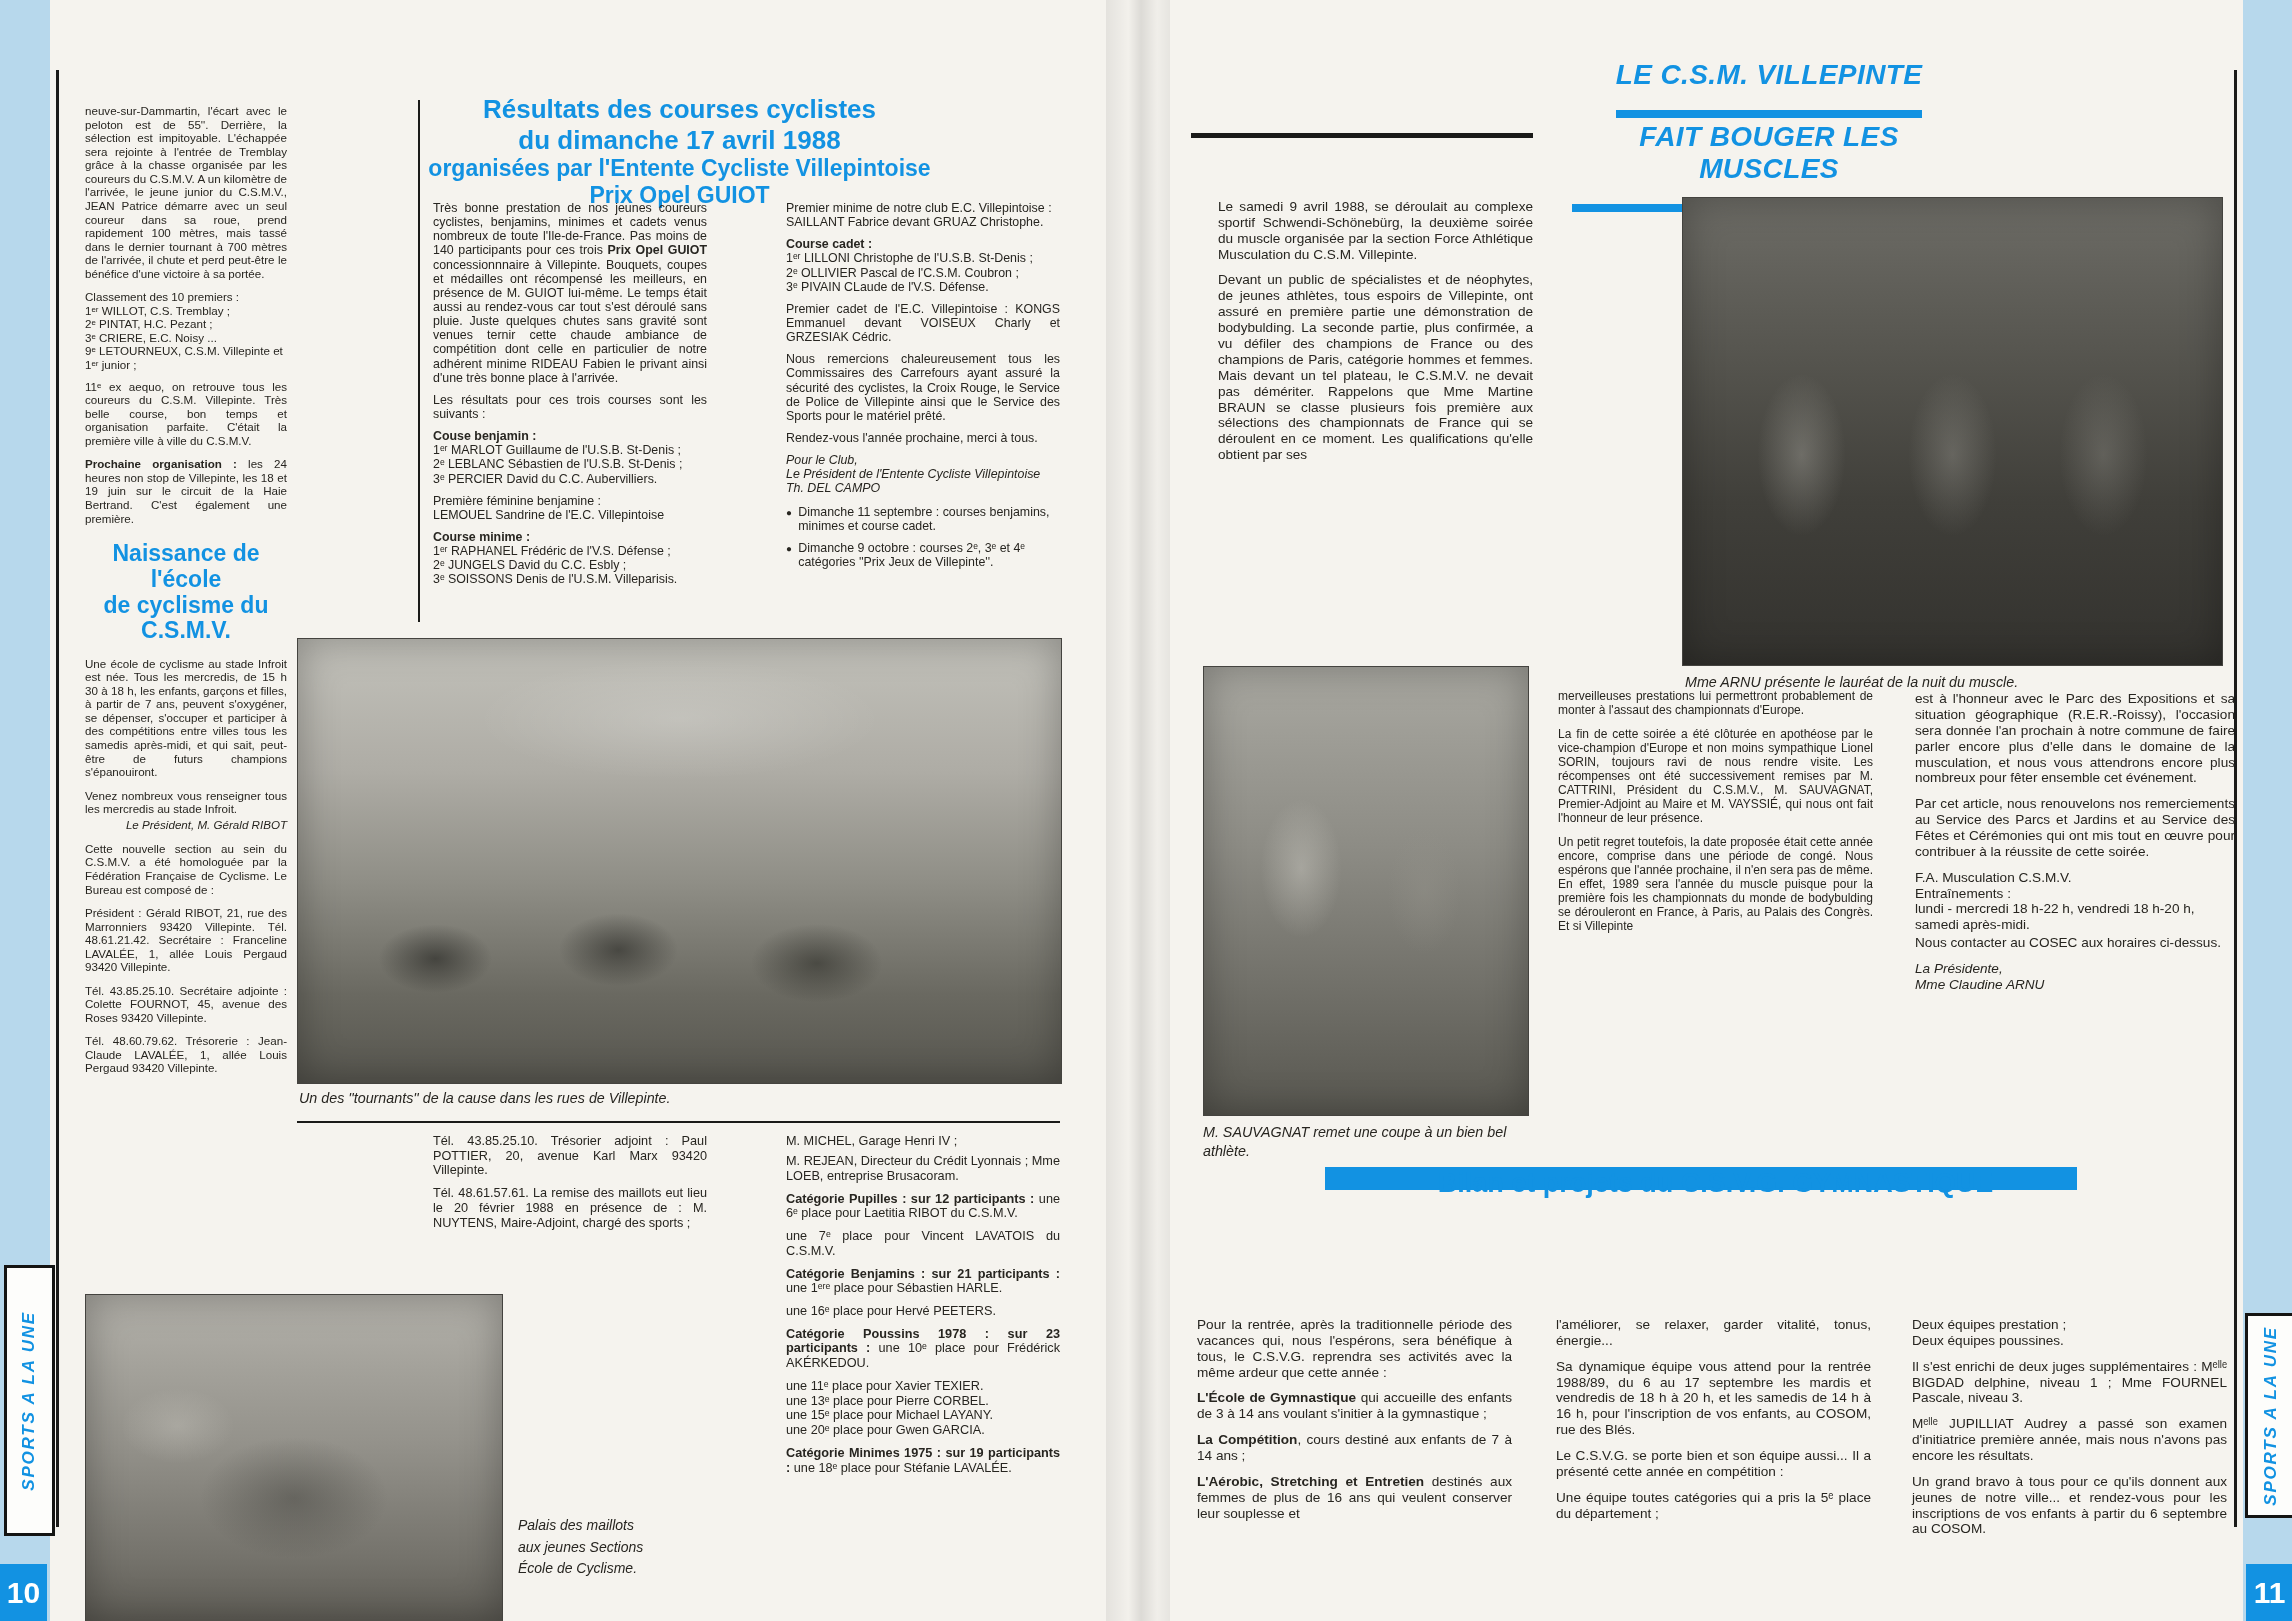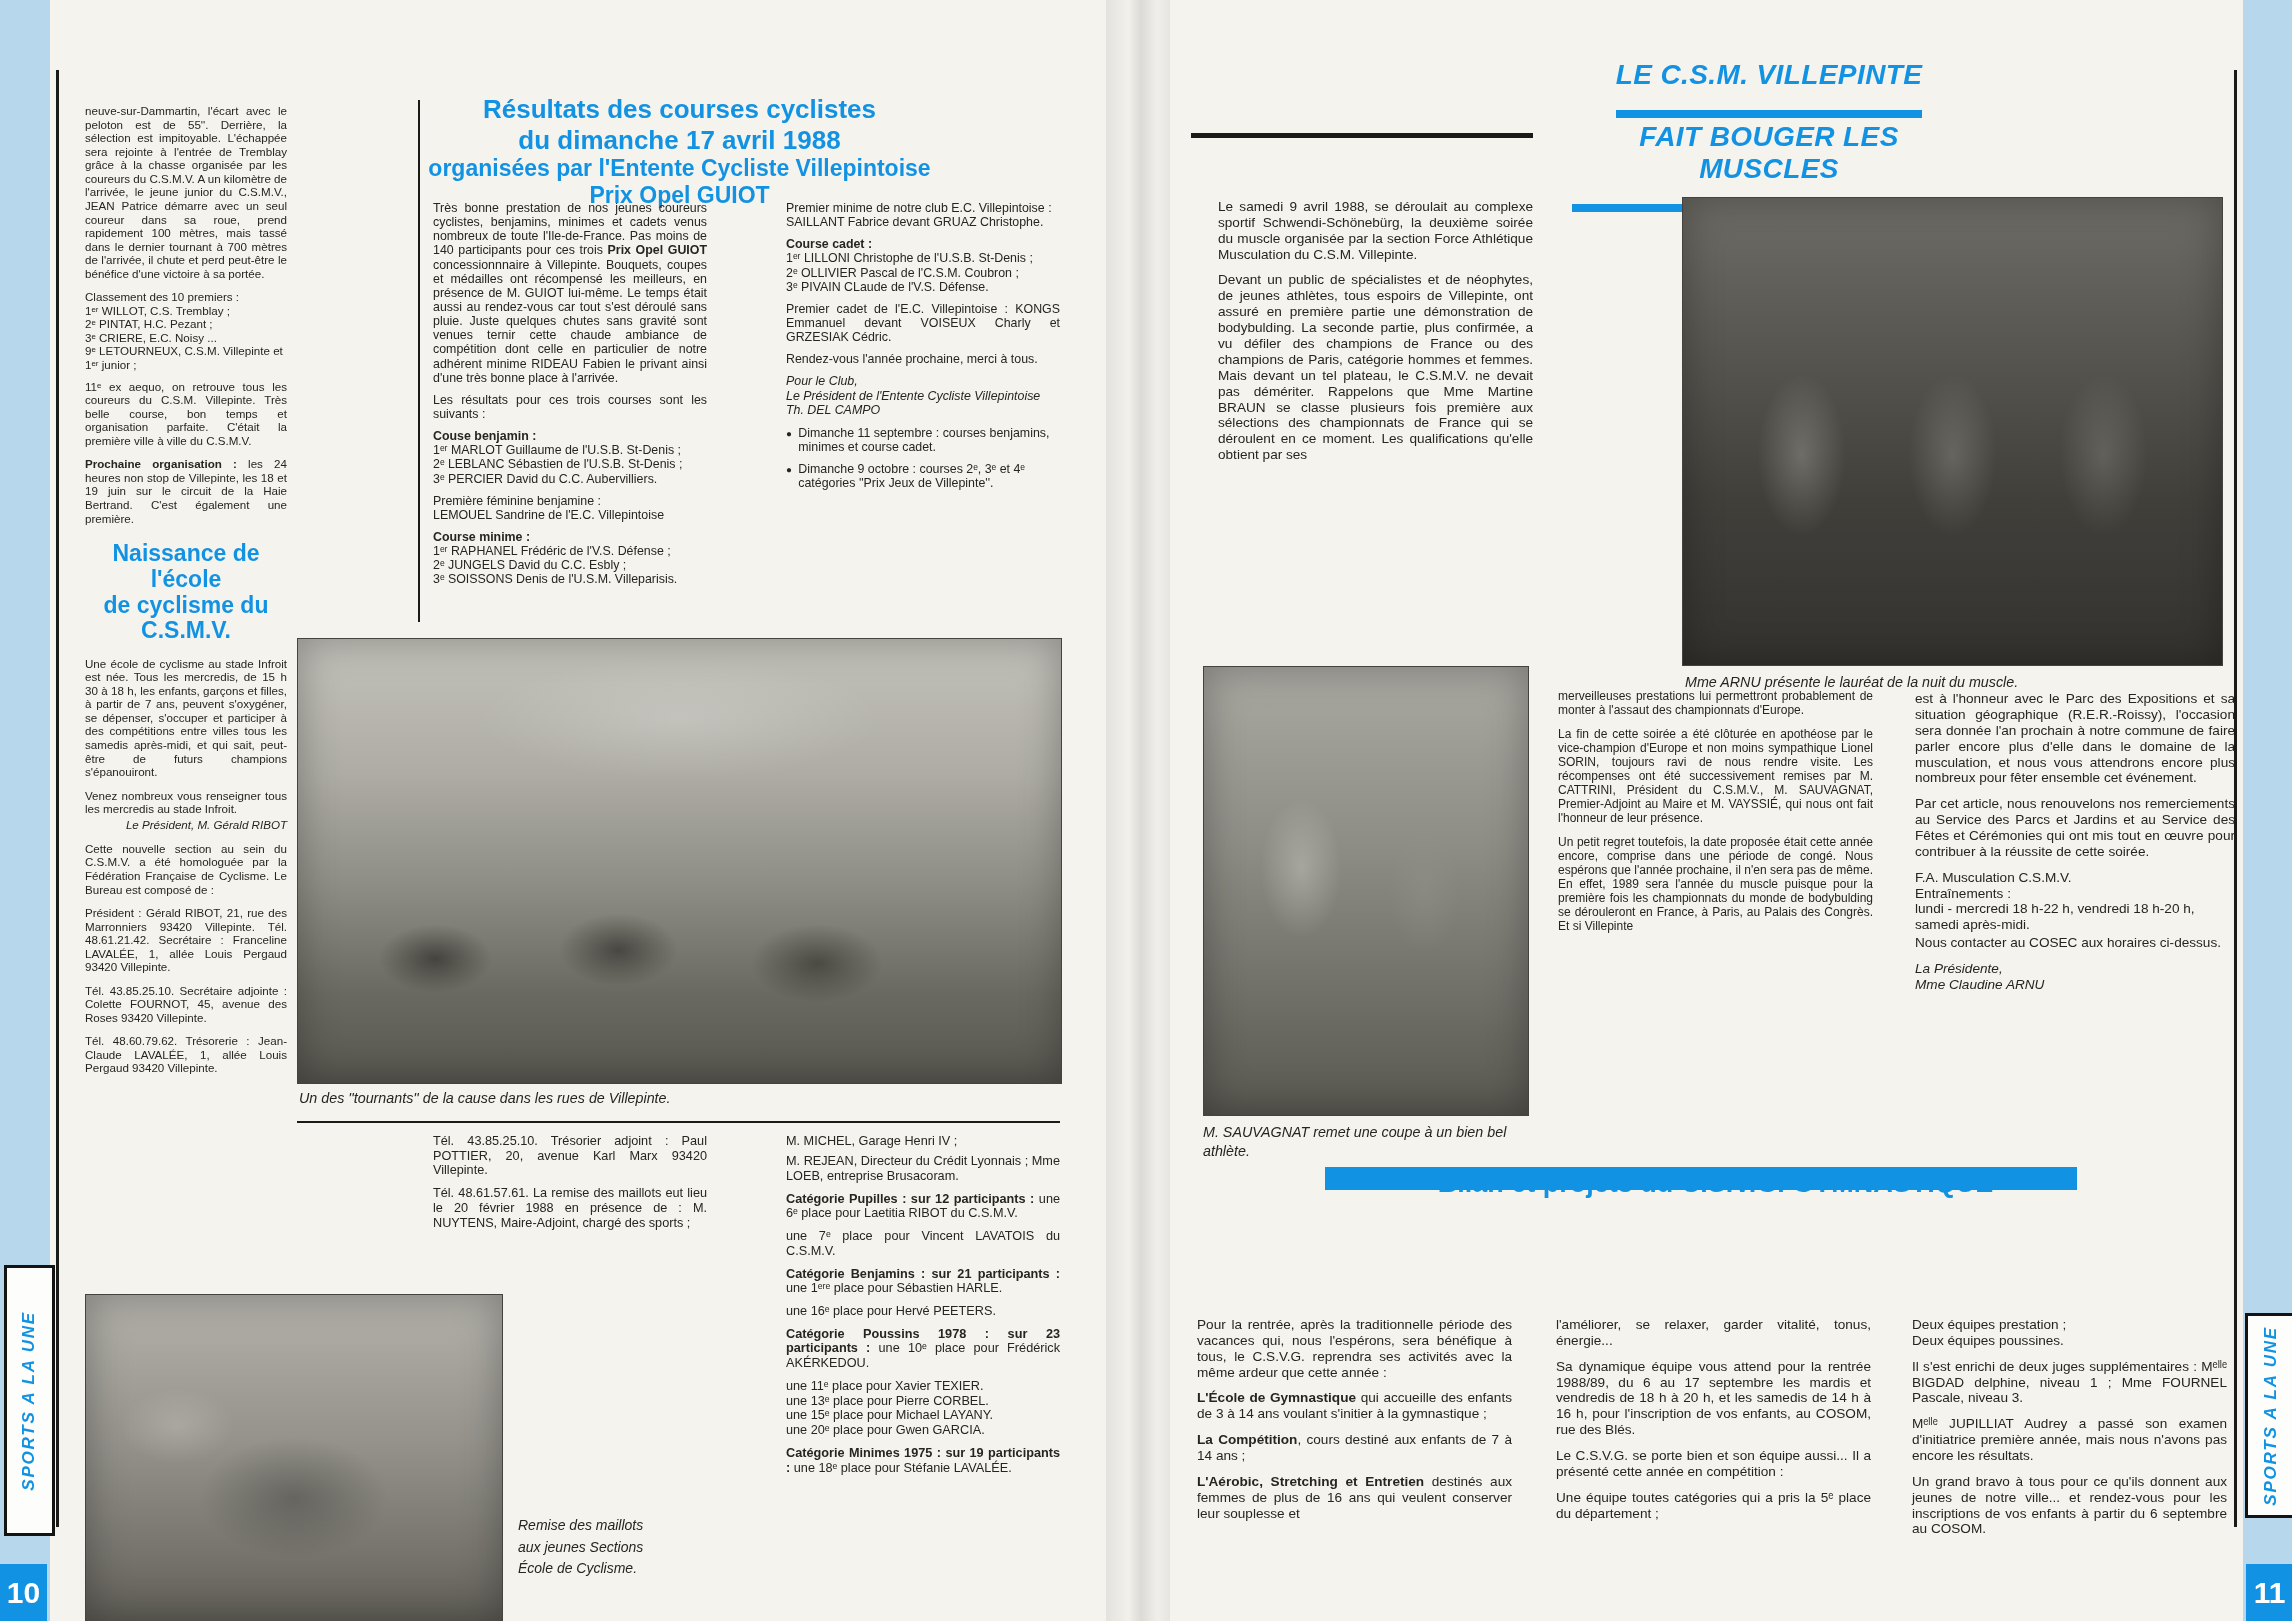--- a/index.html
+++ b/index.html
@@ -152,20 +152,21 @@
   </div>
 
   <div class="abs txt col3">
     <p class="tight">Premier minime de notre club E.C. Villepintoise :</p>
     <p class="tight" style="margin-bottom:8px">SAILLANT Fabrice devant GRUAZ Christophe.</p>
     <p class="tight b">Course cadet :</p>
     <p class="tight">1ᵉʳ LILLONI Christophe de l'U.S.B. St-Denis ;</p>
     <p class="tight">2ᵉ OLLIVIER Pascal de l'C.S.M. Coubron ;</p>
     <p class="tight" style="margin-bottom:8px">3ᵉ PIVAIN CLaude de l'V.S. Défense.</p>
     <p>Premier cadet de l'E.C. Villepintoise : KONGS Emmanuel devant VOISEUX Charly et GRZESIAK Cédric.</p>
+    <p>Nous remercions chaleureusement tous les Commissaires des Carrefours ayant assuré la sécurité des cyclistes, la Croix Rouge, le Service de Police de Villepinte ainsi que le Service des Sports pour le matériel prêté.</p>
     <p>Rendez-vous l'année prochaine, merci à tous.</p>
     <p class="sign-r tight">Pour le Club,</p>
     <p class="sign-r tight">Le Président de l'Entente Cycliste Villepintoise</p>
     <p class="sign-r tight" style="margin-bottom:9px">Th. DEL CAMPO</p>
     <p class="bullet-line">
         <span class="bullet">●</span>
         <span>Dimanche 11 septembre : courses benjamins, minimes et course cadet.</span>
       </p>
     <p class="bullet-line">
         <span class="bullet">●</span>
@@ -191,21 +192,21 @@
     <p><b class="b">Catégorie Poussins 1978 : sur 23 participants : </b><span>une 10ᵉ place pour Frédérick AKÉRKEDOU.</span></p>
     <p class="tight">une 11ᵉ place pour Xavier TEXIER.</p>
     <p class="tight">une 13ᵉ place pour Pierre CORBEL.</p>
     <p class="tight">une 15ᵉ place pour Michael LAYANY.</p>
     <p class="tight" style="margin-bottom:8px">une 20ᵉ place pour Gwen GARCIA.</p>
     <p><b class="b">Catégorie Minimes 1975 : sur 19 participants : </b><span>une 18ᵉ place pour Stéfanie LAVALÉE.</span></p>
   </div>
 
   <div class="abs photo photo-kids"></div>
   <div class="abs maillots-caption">
-    <div>Remise des maillots</div>
+    <div>Palais des maillots</div>
     <div>aux jeunes Sections</div>
     <div>École de Cyclisme.</div>
   </div>
 
   <div class="abs rule-h rp-rule-top"></div>
 
   <div class="abs rp-title">
     <div><span class="line">LE C.S.M. VILLEPINTE</span></div>
     <div><span class="line">FAIT BOUGER LES MUSCLES</span></div>
   </div>

